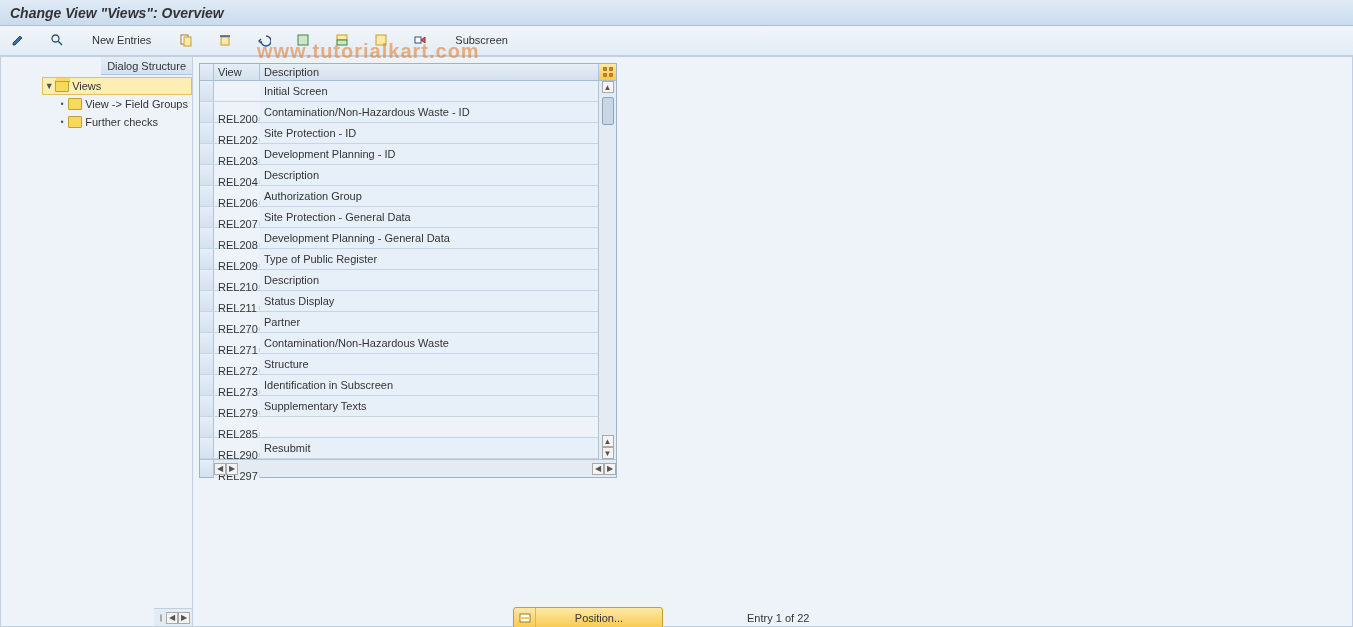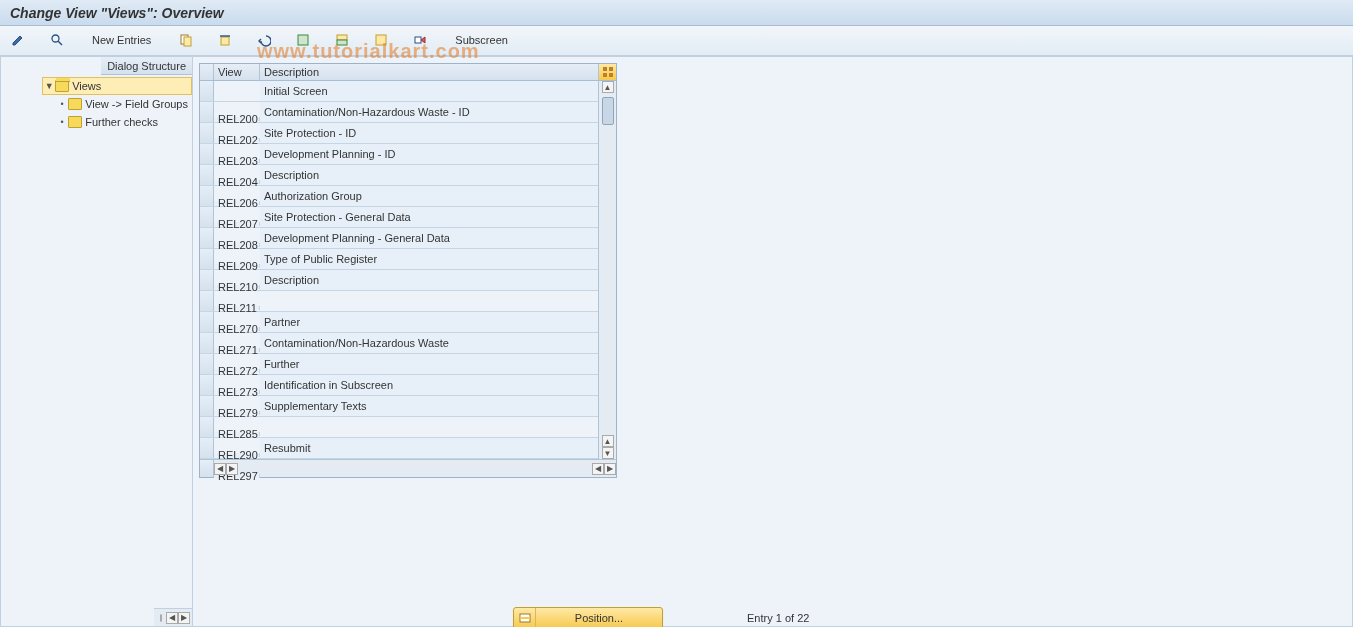--- a/index.html
+++ b/index.html
@@ -406,35 +406,36 @@
               <div class="cell-desc">Type of Public Register</div>
             </div>
             <div class="grid-row">
               <div class="cell-sel"></div>
               <div class="cell-view">REL211</div>
               <div class="cell-desc">Description</div>
             </div>
             <div class="grid-row">
               <div class="cell-sel"></div>
               <div class="cell-view">REL270</div>
+              <div class="cell-desc">Status Display</div>
             </div>
             <div class="grid-row">
               <div class="cell-sel"></div>
               <div class="cell-view">REL271</div>
               <div class="cell-desc">Partner</div>
             </div>
             <div class="grid-row">
               <div class="cell-sel"></div>
               <div class="cell-view">REL272</div>
               <div class="cell-desc">Contamination/Non-Hazardous Waste</div>
             </div>
             <div class="grid-row">
               <div class="cell-sel"></div>
               <div class="cell-view">REL273</div>
-              <div class="cell-desc">Further</div>
+              <div class="cell-desc">Structure</div>
             </div>
             <div class="grid-row">
               <div class="cell-sel"></div>
               <div class="cell-view">REL279</div>
               <div class="cell-desc">Identification in Subscreen</div>
             </div>
             <div class="grid-row">
               <div class="cell-sel"></div>
               <div class="cell-view">REL285</div>
               <div class="cell-desc">Supplementary Texts</div>

